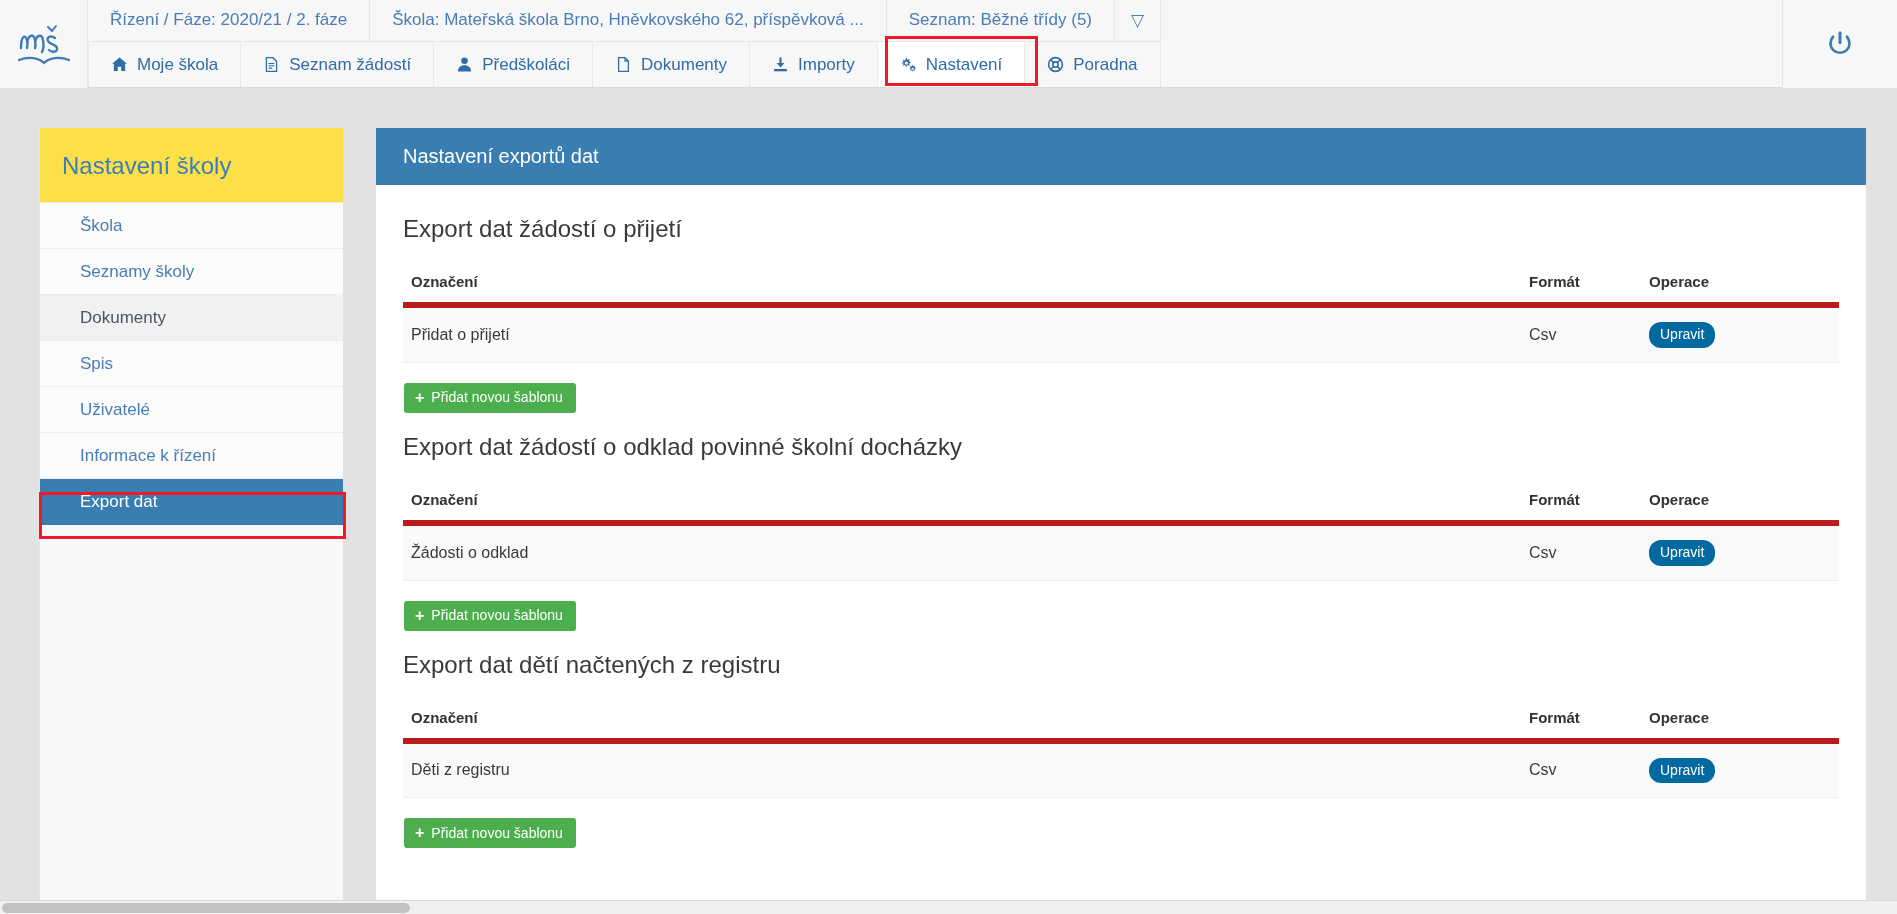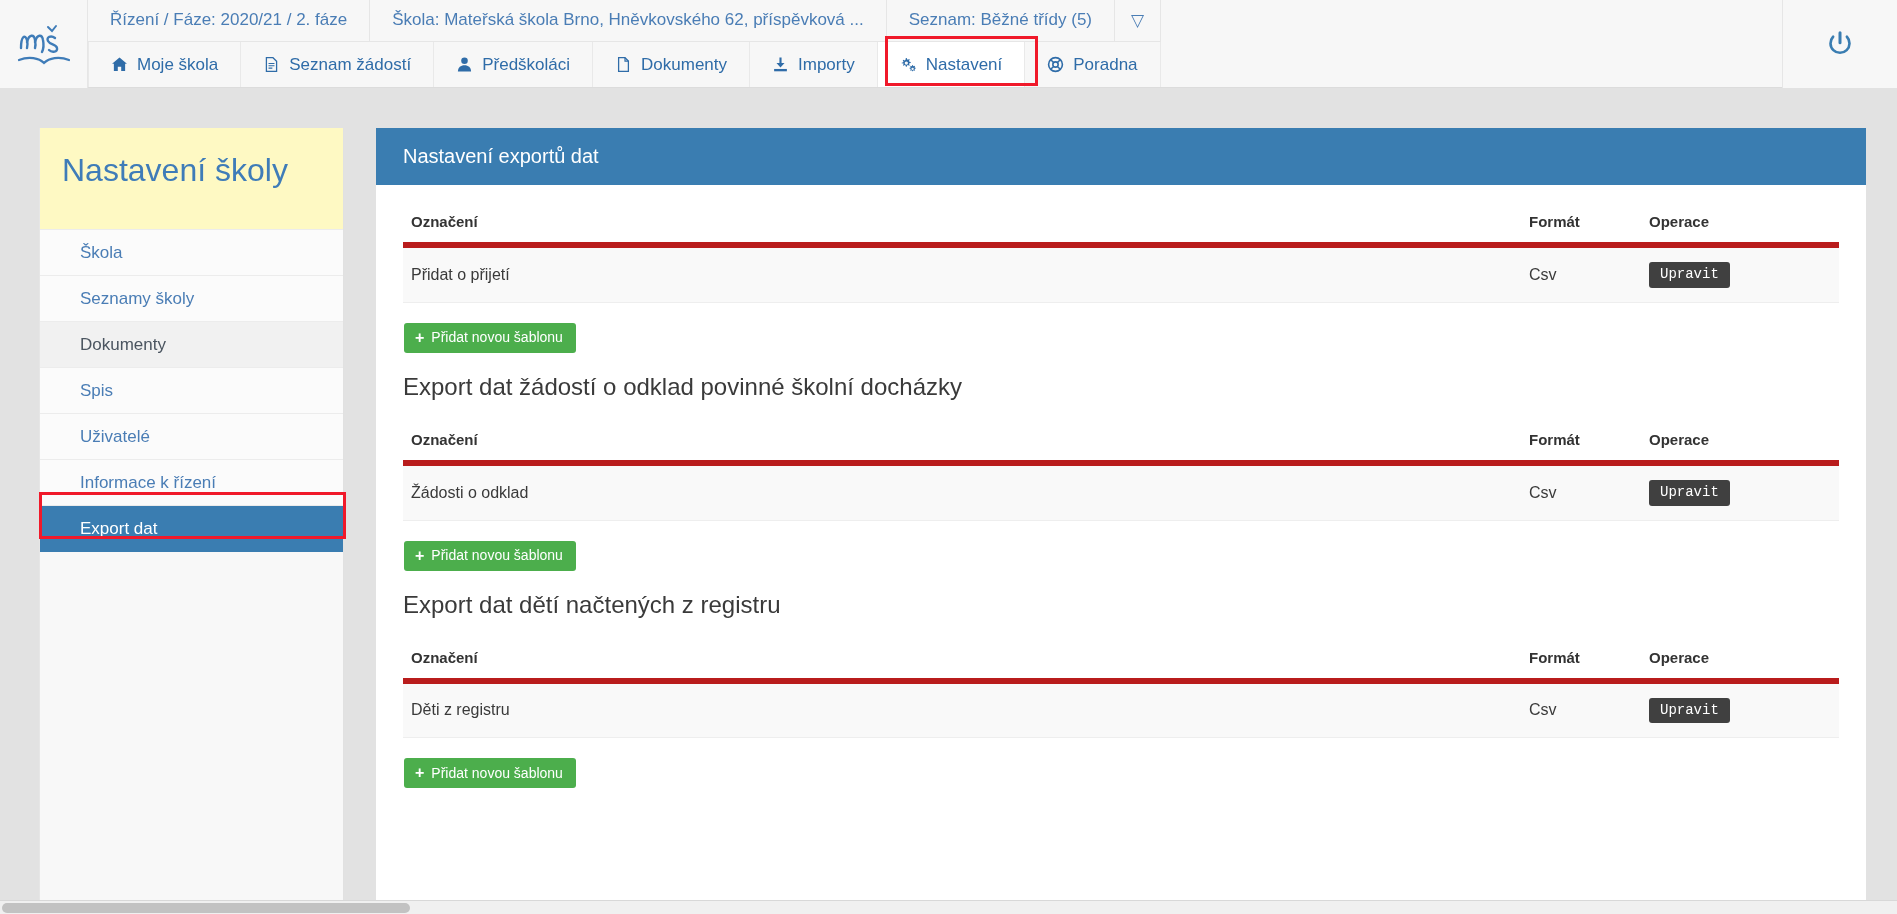--- a/index.html
+++ b/index.html
@@ -86,24 +86,24 @@
   .page { position: absolute; left: 0; top: 88px; width: 1897px; height: 826px; background: #e2e2e2; }
 
   .sidebar {
     position: absolute; left: 39px; top: 40px;
     width: 305px; height: 812px;
     background: #f8f8f8;
     border-left: 1px solid #e6e6e6;
     border-right: 1px solid #e1e1e1;
   }
   .sb-title {
-    padding: 24px 0 40px 22px;
-    font-size: 32px; color: #3f7cb8; font-weight: 400;
+    padding: 24px 0 22px 22px;
+    font-size: 24px; color: #3f7cb8; font-weight: 400;
     border-bottom: 1px solid #ececec;
-    background: #fef9c3;
+    background: #fde047;
   }
   .sb-item {
     padding: 14px 0 14px 40px;
     font-size: 17px;
     color: #4a7db5;
     border-bottom: 1px solid #ececec;
     cursor: pointer;
     background: #fbfbfb;
     height: 46px;
     display: flex; align-items: center; text-align: center;
@@ -155,24 +155,24 @@
     font-size: 16px; color: #3a3a3a;
     padding: 14px 0;
     background: #f9f9f9;
     border-bottom: 1px solid #eeeeee;
     vertical-align: middle;
   }
   table.tbl td.c-oz { padding-left: 8px; }
 
   .btn-edit {
     display: inline-block;
-    background: #404040; color: #ffffff;
+    background: #0369a1; color: #ffffff;
     font-size: 14px; padding: 4px 11px 5px 11px;
-    border: none; border-radius: 3px;
-    cursor: pointer; line-height: 1.2; font-family: Liberation Mono, monospace;
+    border: none; border-radius: 12px;
+    cursor: pointer; line-height: 1.2;
   }
   .btn-add {
     display: inline-flex; align-items: center; gap: 7px;
     background: #4cae4c; color: #ffffff;
     font-size: 14px;
     padding: 7px 13px 7px 11px;
     border: none; border-radius: 3px;
     cursor: pointer; margin: 20px 0 6px 1px;
     line-height: 1.1;
   }
@@ -337,20 +337,21 @@
 
     <div class="sb-hl"></div>
   </div>
 
   <div class="content">
     <div class="content-head">Nastavení exportů dat</div>
 
     <div class="content-body">
 
       <div class="section">
+        <div class="section-title">Export dat žádostí o přijetí</div>
         <table class="tbl">
           <thead>
             <tr>
               <th class="c-oz">Označení</th>
               <th class="c-fmt">Formát</th>
               <th class="c-op">Operace</th>
             </tr>
           </thead>
           <tbody>
             <tr>

